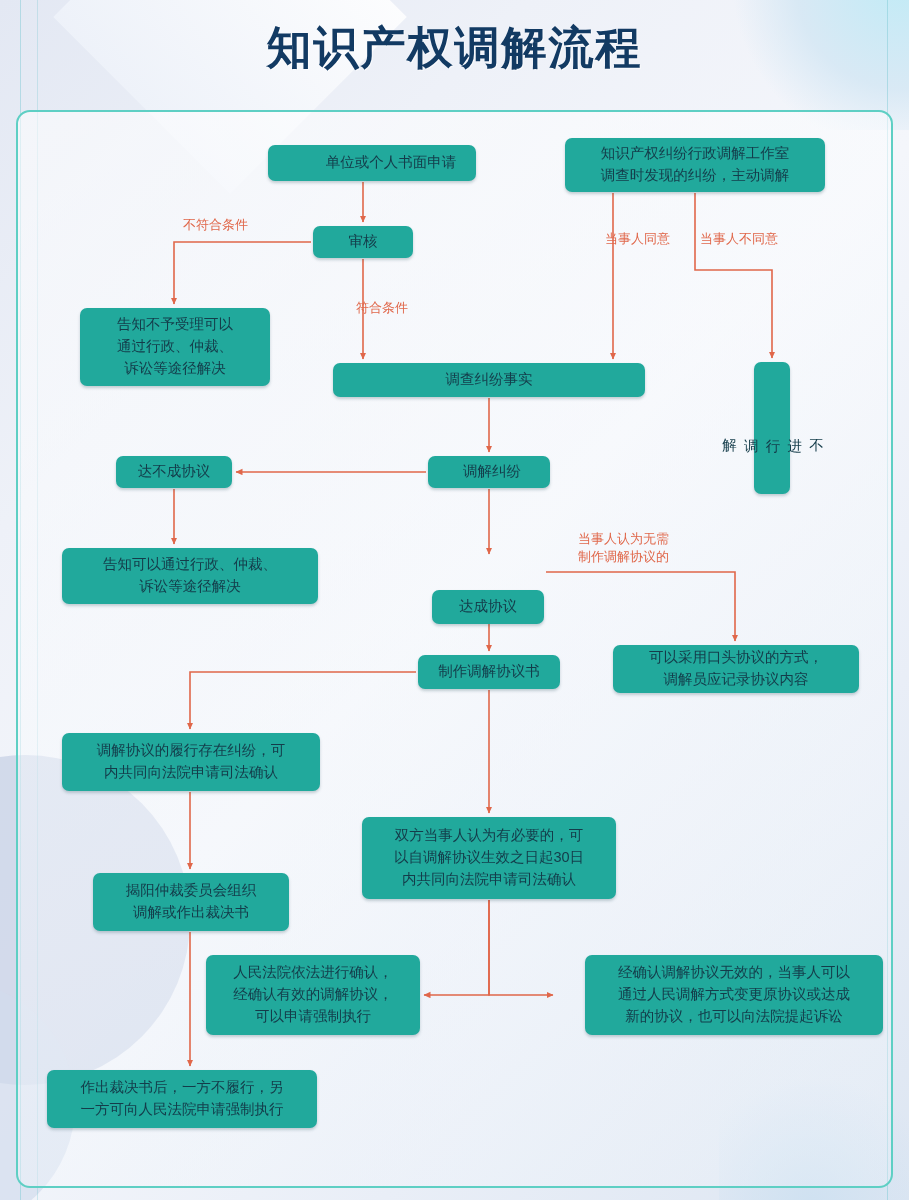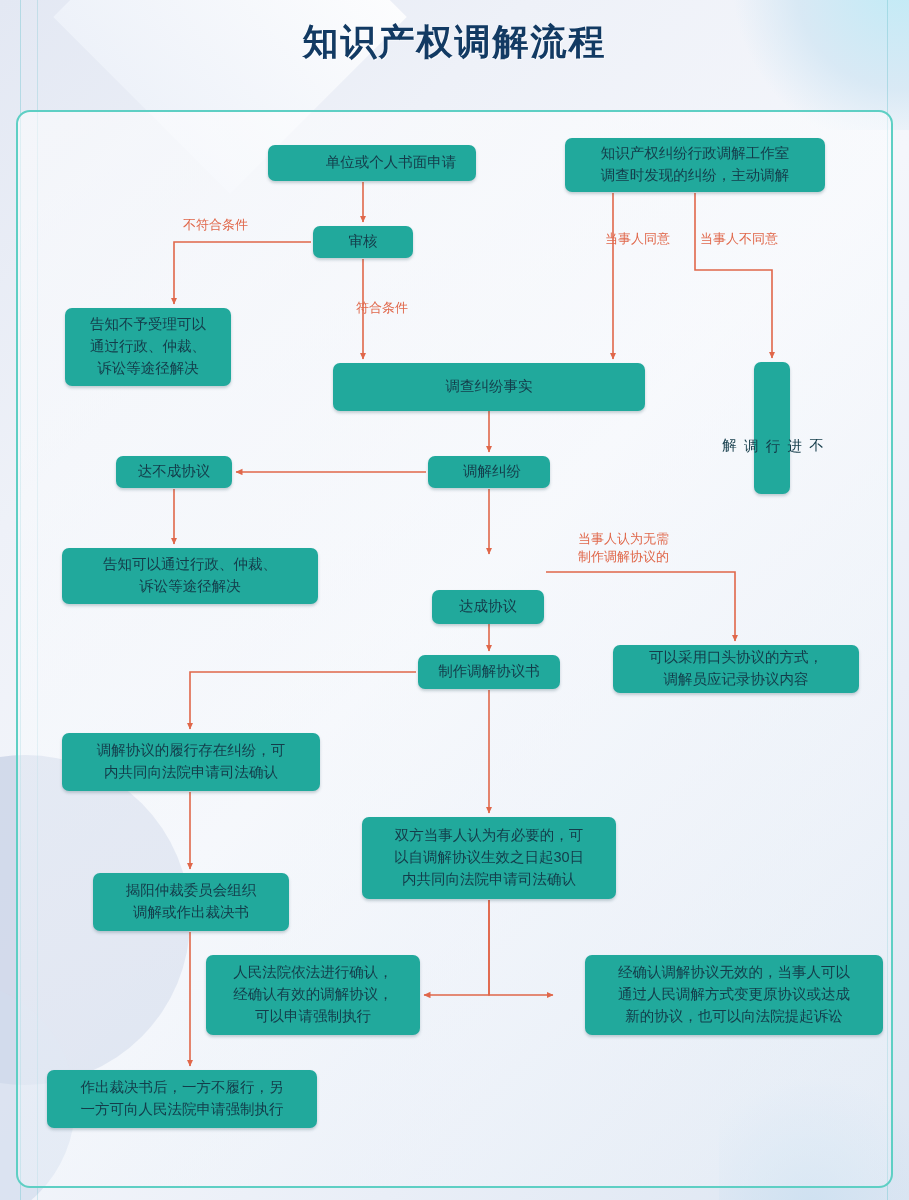--- a/index.html
+++ b/index.html
@@ -59,21 +59,21 @@
   #deco-line-right {
     top: 0; right: 21px; width: 1px; height: 1200px;
     background: rgba(120,200,210,.45);
   }
 
   
   #page-title {
     position: absolute;
     top: 18px; left: 0; width: 909px;
     text-align: center;
-    font-size: 36px;
+    font-size: 45px;
     font-weight: bold;
     color: #123a63;
     letter-spacing: 2px;
     text-shadow: 1px 1px 0 rgba(255,255,255,.6);
     z-index: 5;
   }
 
   
   #chart-frame {
     position: absolute;
@@ -184,24 +184,24 @@
     <path d="M489,900 L489,995 L424,995"></path>
 
     <path d="M489,900 L489,995 L553,995"></path>
   </g>
 </svg>
 
 <div class="node" style="left:268px;top:145px;width:208px;height:36px;padding-left:48px;">单位或个人书面申请</div>
 <div class="node" style="left:565px;top:138px;width:260px;height:54px;">知识产权纠纷行政调解工作室
 调查时发现的纠纷，主动调解</div>
 <div class="node" style="left:313px;top:226px;width:100px;height:32px;">审核</div>
-<div class="node" style="left:65px;top:308px;width:166px;height:78px;">告知不予受理可以
+<div class="node" style="left:80px;top:308px;width:190px;height:78px;">告知不予受理可以
 通过行政、仲裁、
 诉讼等途径解决</div>
-<div class="node" style="left:333px;top:363px;width:312px;height:48px;">调查纠纷事实</div>
+<div class="node" style="left:333px;top:363px;width:312px;height:34px;">调查纠纷事实</div>
 <div class="node vert" style="left:754px;top:362px;width:36px;height:132px;">不
 进
 行
 调
 解</div>
 <div class="node" style="left:428px;top:456px;width:122px;height:32px;padding-left:16px;">调解纠纷</div>
 <div class="node" style="left:116px;top:456px;width:116px;height:32px;">达不成协议</div>
 <div class="node" style="left:62px;top:548px;width:256px;height:56px;">告知可以通过行政、仲裁、
 诉讼等途径解决</div>
 <div class="node" style="left:432px;top:590px;width:112px;height:34px;">达成协议</div>

